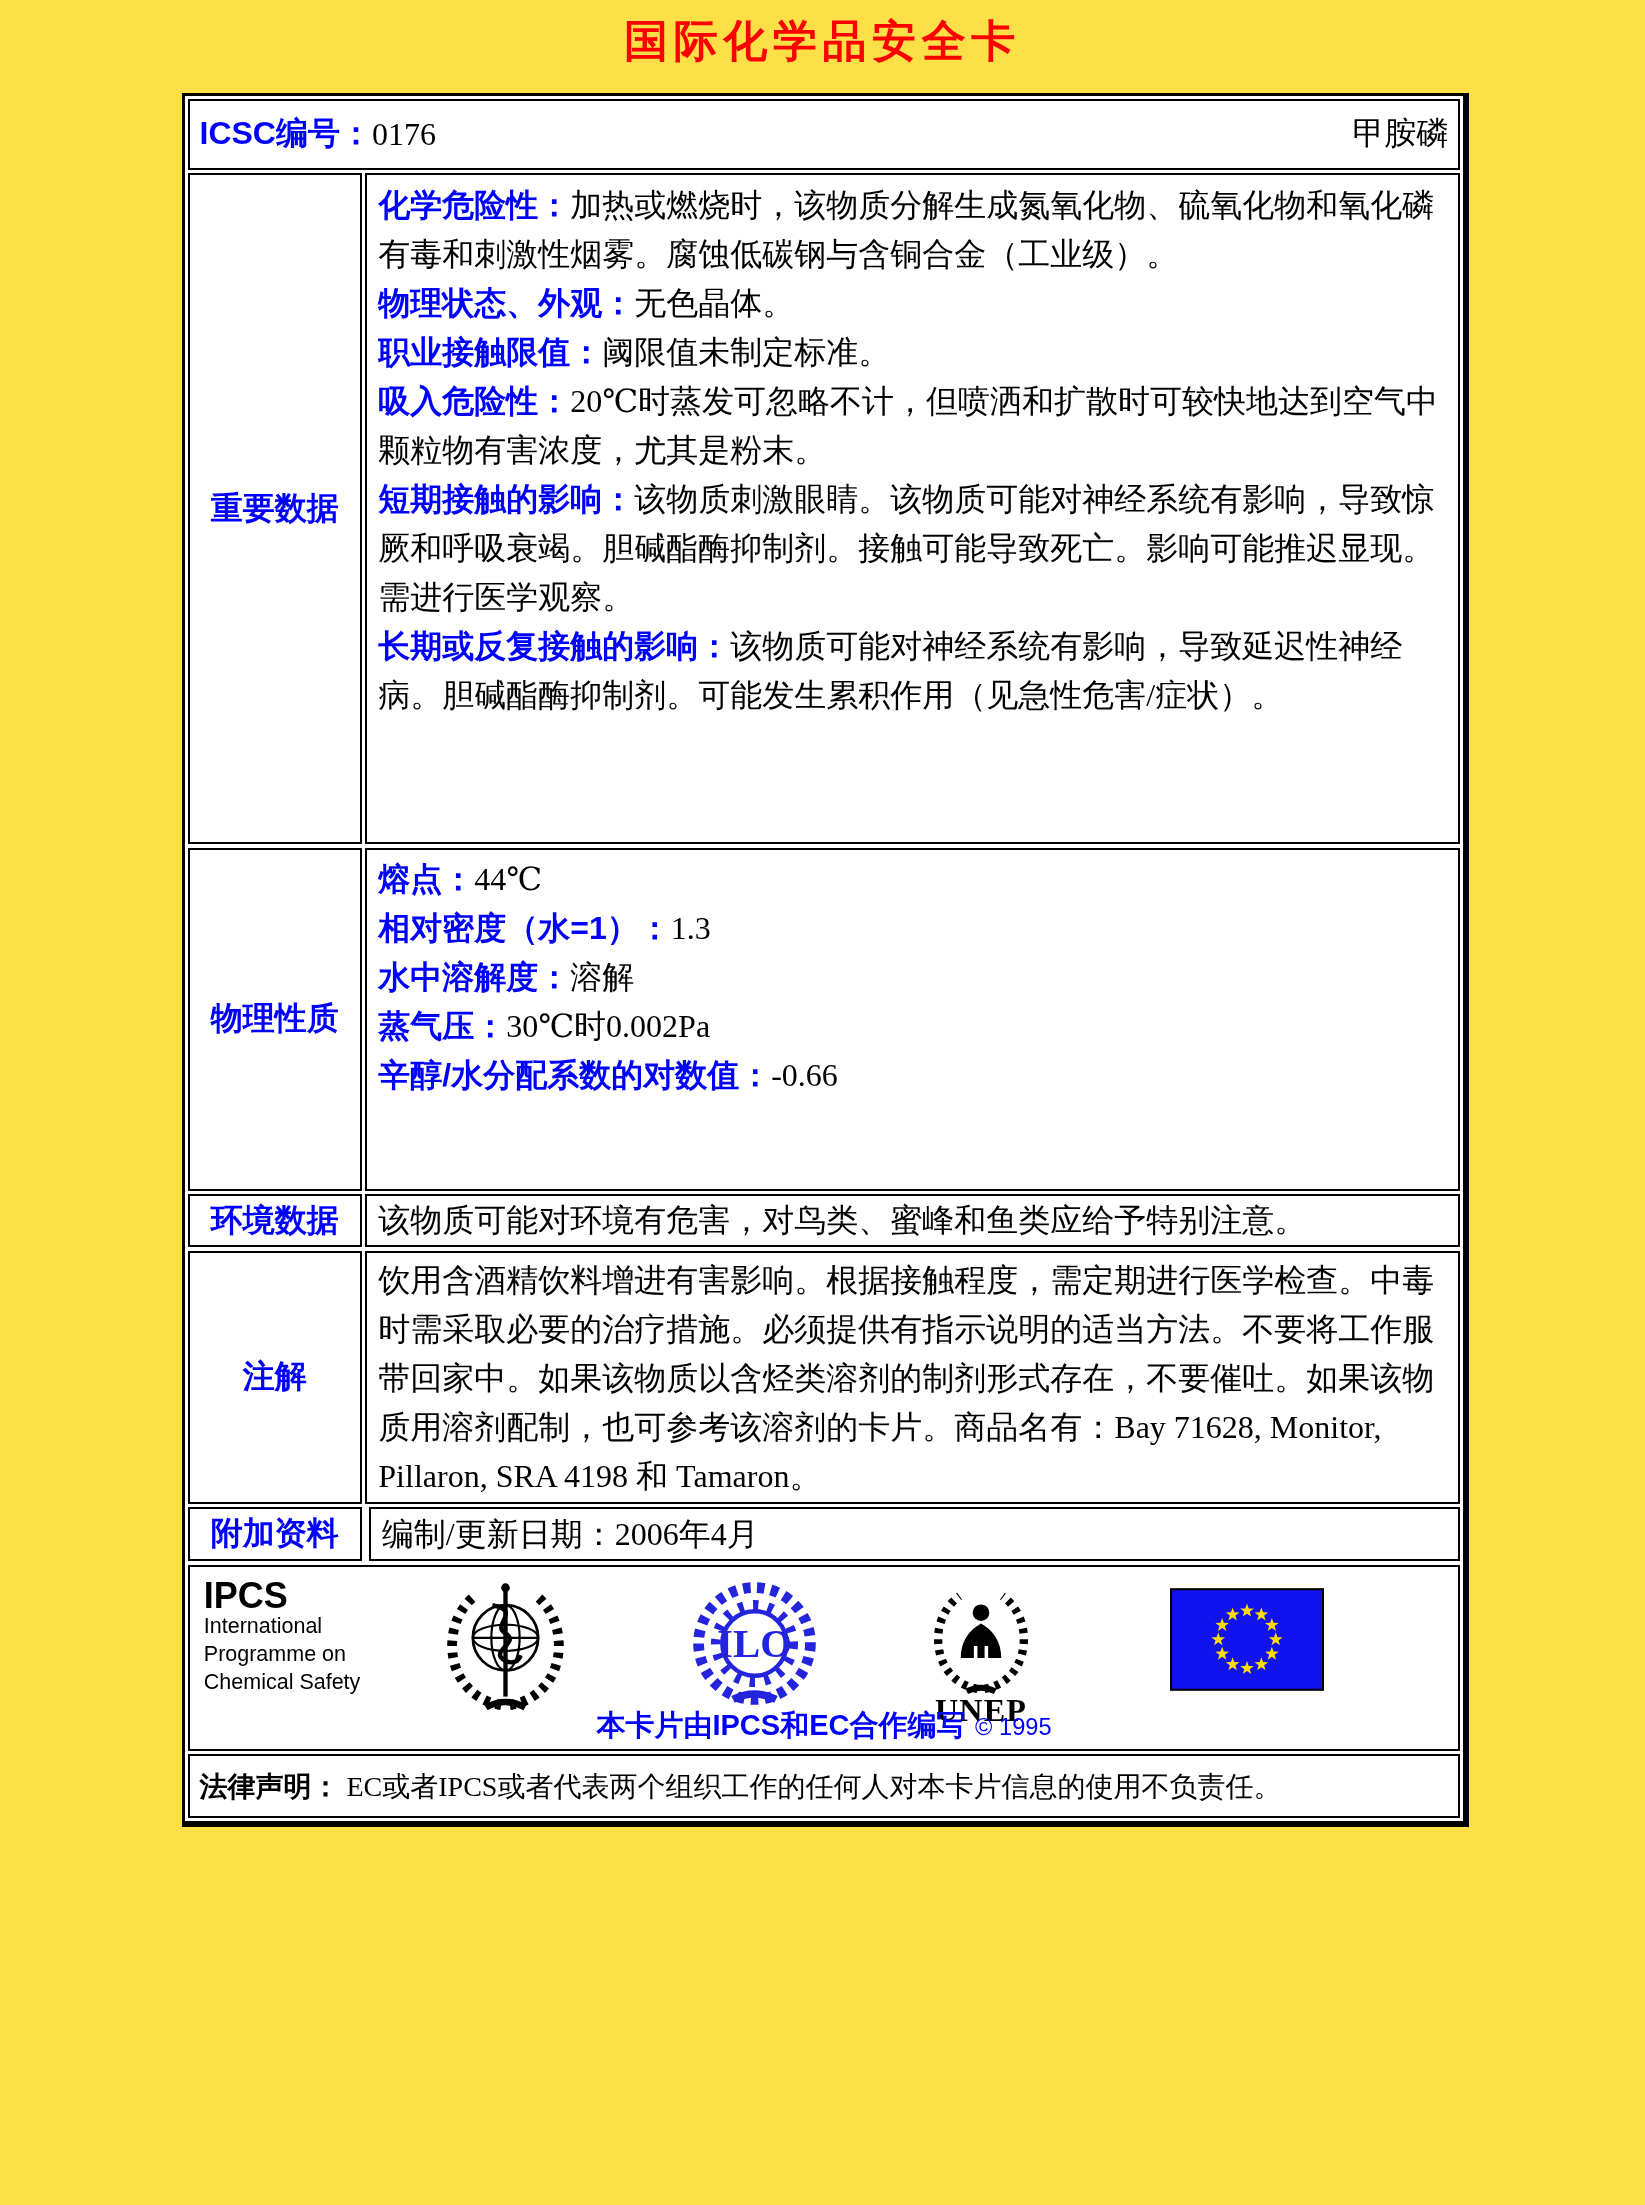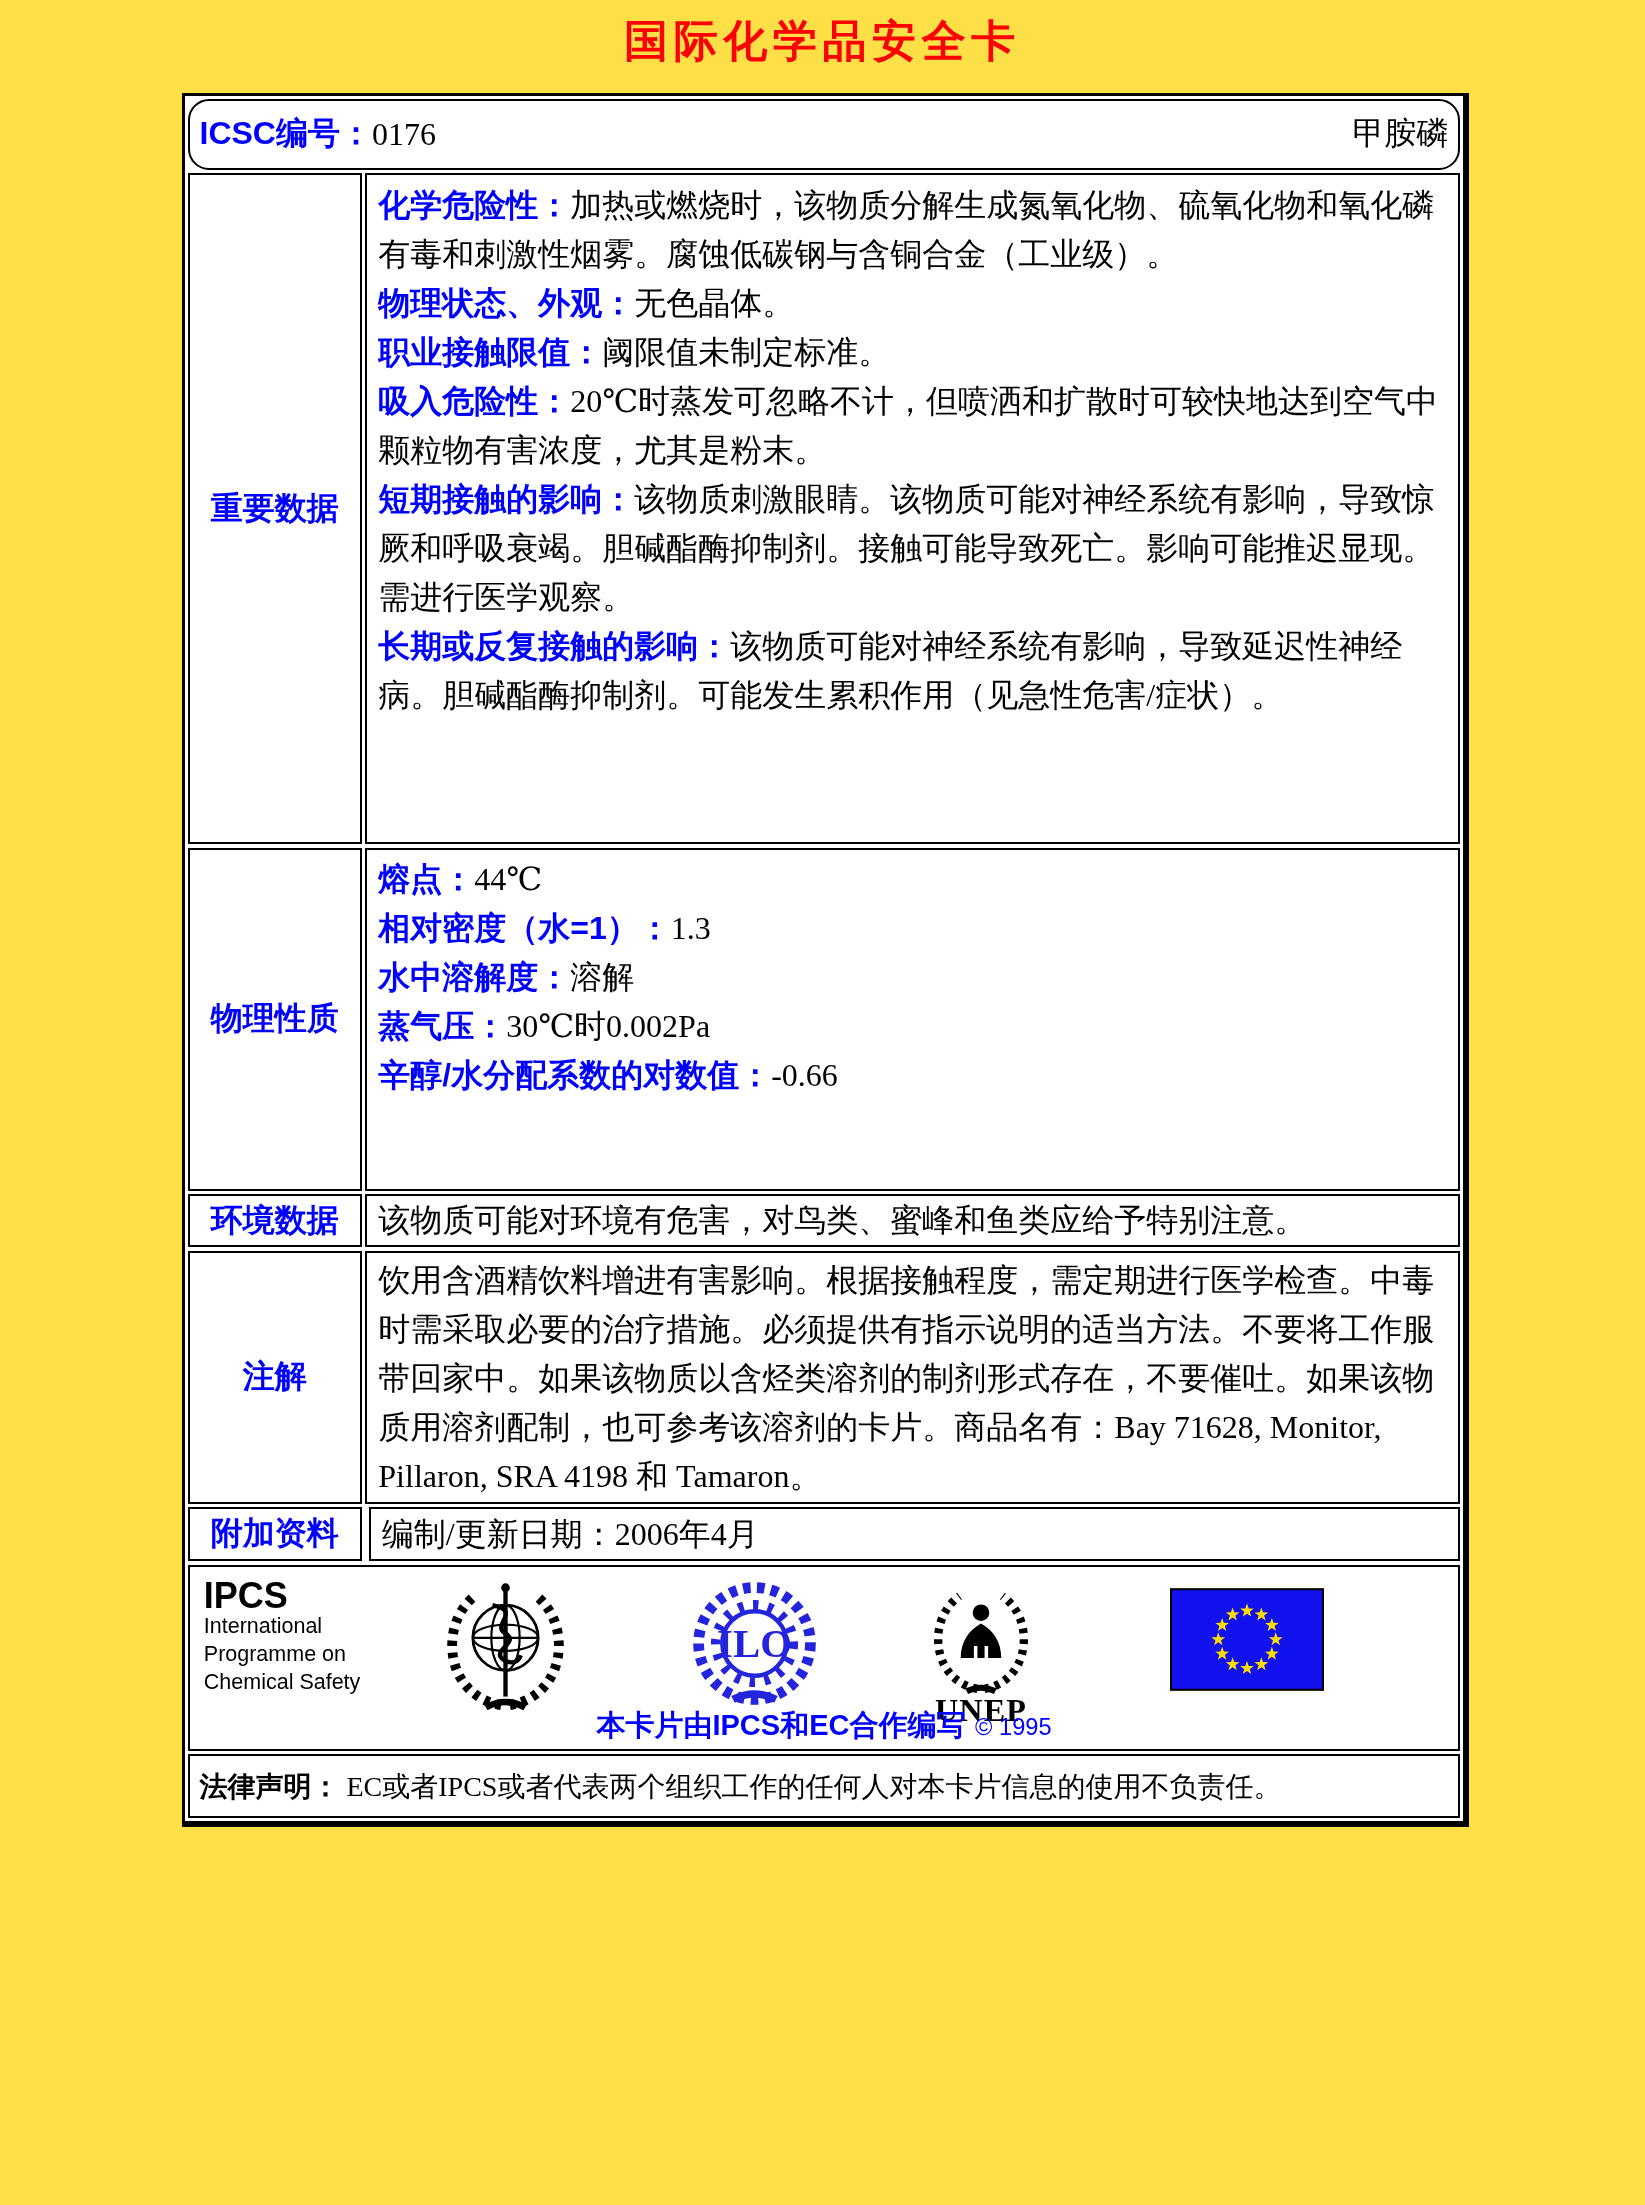--- a/index.html
+++ b/index.html
@@ -32,21 +32,21 @@
   .label-cell {
     flex:0 0 174px; display:flex; align-items:center; justify-content:center;
     font-family:"Liberation Sans","DejaVu Sans",sans-serif; font-weight:bold;
     color:#0000ff; font-size:32px; text-align:center;
   }
   .content-cell { flex:1; padding:5.6px 11px; font-size:32px; line-height:49px; overflow:hidden; }
   .lbl {
     font-family:"Liberation Sans","DejaVu Sans",sans-serif;
     font-weight:bold; color:#0000ff;
   }
-  .header-cell { display:flex; align-items:center; font-size:32px; padding:0 9.7px;border-radius:21px; }
+  .header-cell { display:flex; align-items:center; font-size:32px; padding:0 9.7px; }
   .header-right { margin-left:auto; }
   .vcenter { display:flex; align-items:center; }
   .logos-cell { position:relative; display:flex; align-items:flex-start; padding:12.5px 0 0 14px; }
   .ipcs-block { width:177px; font-family:"Liberation Sans","DejaVu Sans",sans-serif; color:#000; }
   .ipcs-title { font-size:36px; font-weight:bold; line-height:33px; }
   .ipcs-line  { font-size:21.5px; line-height:28px; }
   .who-logo  { margin-left:59px;  }
   .ilo-logo  { margin-left:118px; }
   .unep-logo { margin-left:101px; margin-top:-2.8px; }
   .eu-flag   { margin-left:129px; margin-top:8.3px; }

